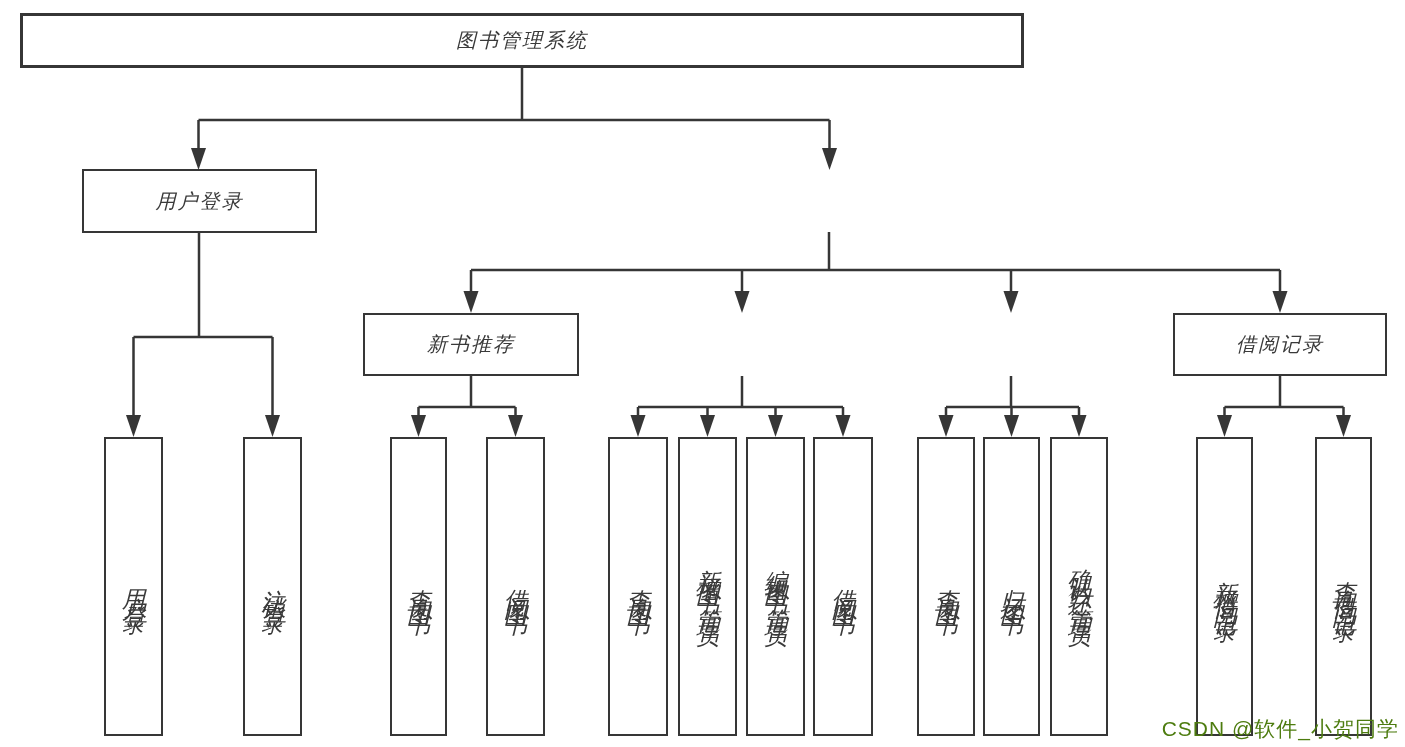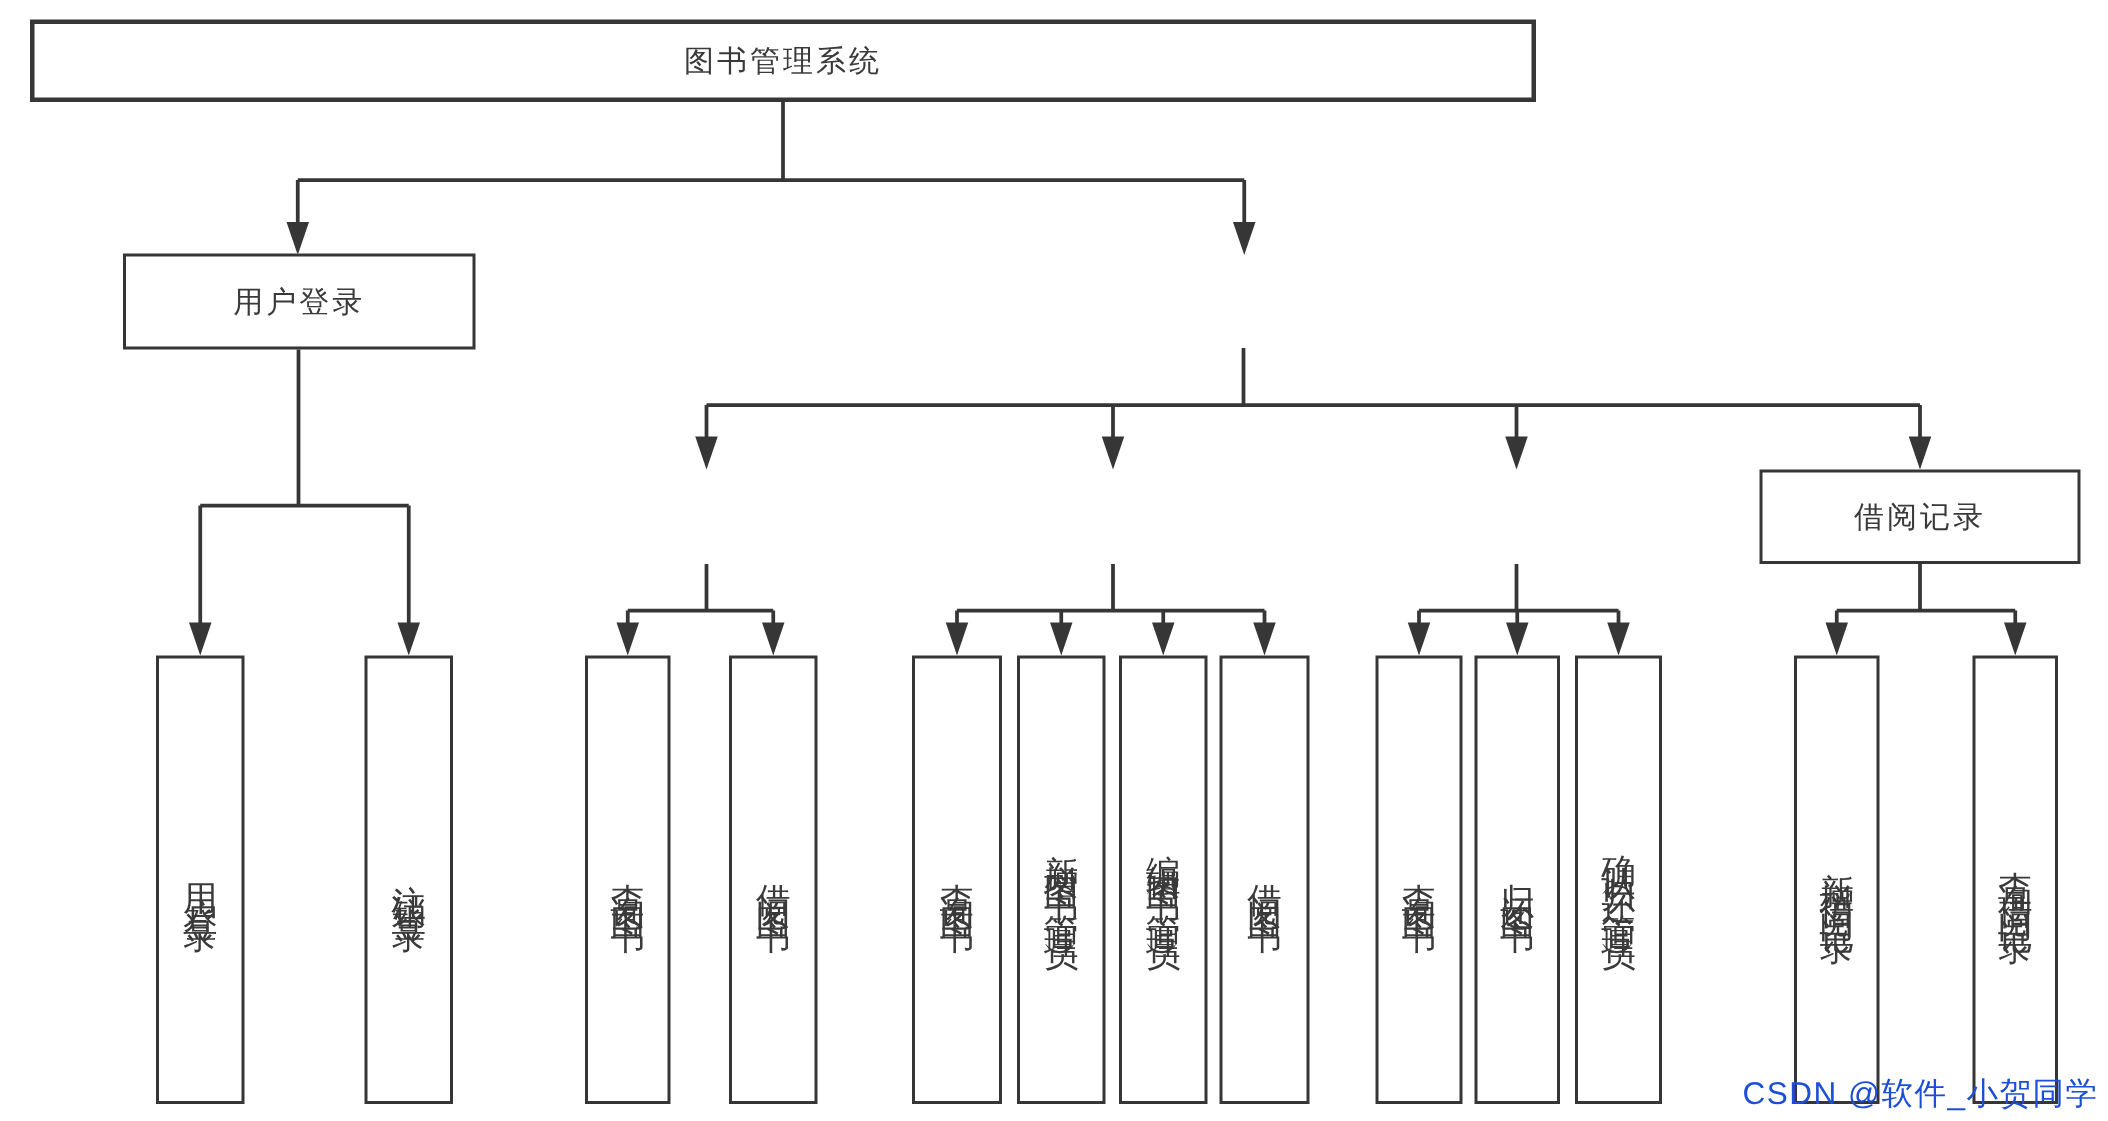--- a/index.html
+++ b/index.html
@@ -5,31 +5,31 @@
   html,body{margin:0;padding:0;background:#ffffff;}
   .canvas{
     position:relative;width:1405px;height:747px;background:#ffffff;
     font-family:"Liberation Sans",sans-serif;color:#3a3a3a;overflow:hidden;
   }
   .connectors{position:absolute;left:0;top:0;width:1405px;height:747px;pointer-events:none;}
   .connectors path{stroke:#363636;stroke-width:2.5;fill:none;}
   .connectors polygon{fill:#363636;stroke:none;}
   .box{
     position:absolute;box-sizing:border-box;background:#ffffff;
-    border:2.5px solid #363636;display:flex;align-items:center;justify-content:center;
+    border:2.5px solid #363636;display:flex;align-items:center;justify-content:center;font-style:italic;
   }
   .root{border-width:3px;}
   .hbox span{font-size:20px;letter-spacing:2px;white-space:nowrap;}
   .vbox span{
     writing-mode:vertical-rl;text-orientation:mixed;
     font-size:23px;letter-spacing:8px;line-height:1;white-space:nowrap;
   }
   .watermark{
     position:absolute;right:6px;bottom:4px;z-index:5;
-    font-size:21px;letter-spacing:1px;color:#1d4ed8;white-space:nowrap;
+    font-size:21px;letter-spacing:1px;color:#4d7c0f;white-space:nowrap;
   }
 </style>
 </head>
 <body>
 
 <div class="canvas">
 
   <svg class="connectors" viewBox="0 0 1405 747">
     <g>
       <path d="M522 68 V120 M198.5 120 H829.5 M198.5 120 V149 M829.5 120 V149"></path>
@@ -74,20 +74,23 @@
   </svg>
 
   <div class="box hbox root" style="left:20px;top:13px;width:1004px;height:55px">
     <span>图书管理系统</span>
   </div>
 
   <div class="box hbox" style="left:82px;top:169px;width:235px;height:64px">
     <span>用户登录</span>
   </div>
 
+  <div class="box hbox" style="left:363px;top:313px;width:216px;height:63px">
+    <span>新书推荐</span>
+  </div>
   <div class="box hbox" style="left:1173px;top:313px;width:214px;height:63px">
     <span>借阅记录</span>
   </div>
 
   <div class="box vbox" style="left:104px;top:437px;width:59px;height:299px">
     <span>用户登录</span>
   </div>
   <div class="box vbox" style="left:243px;top:437px;width:59px;height:299px">
     <span>注销登录</span>
   </div>

